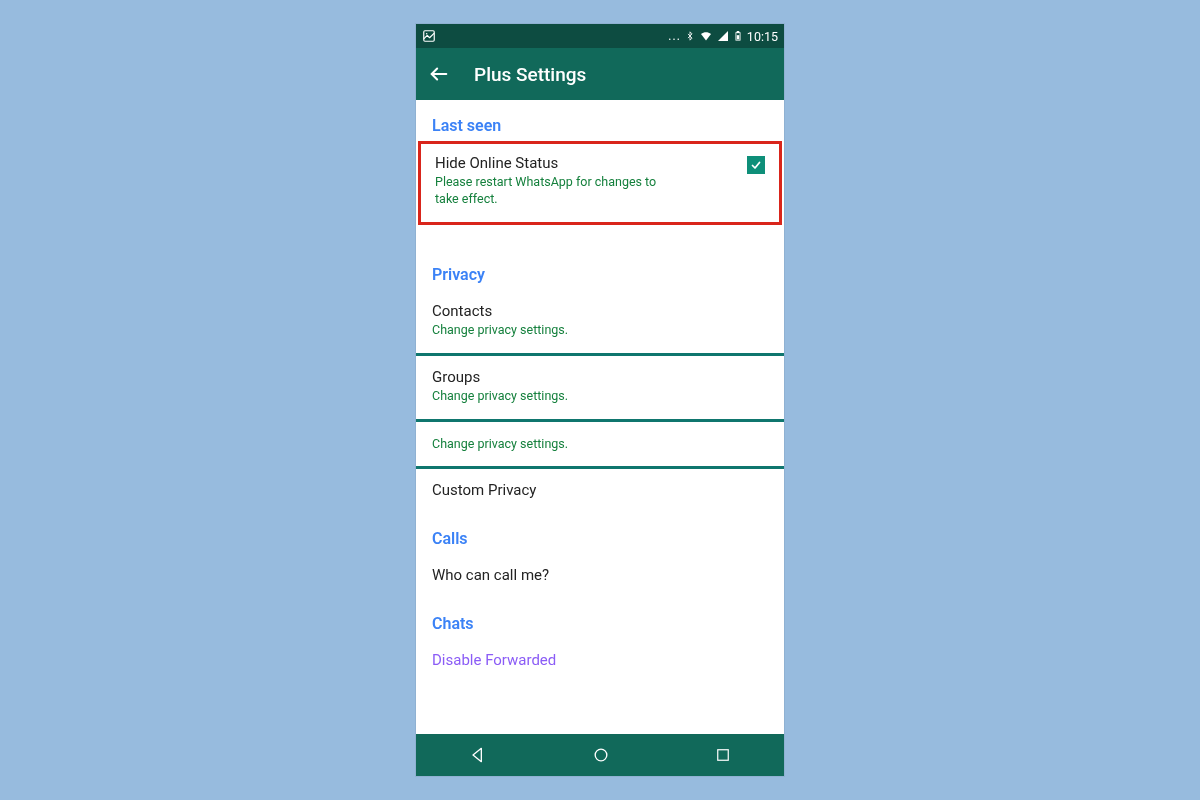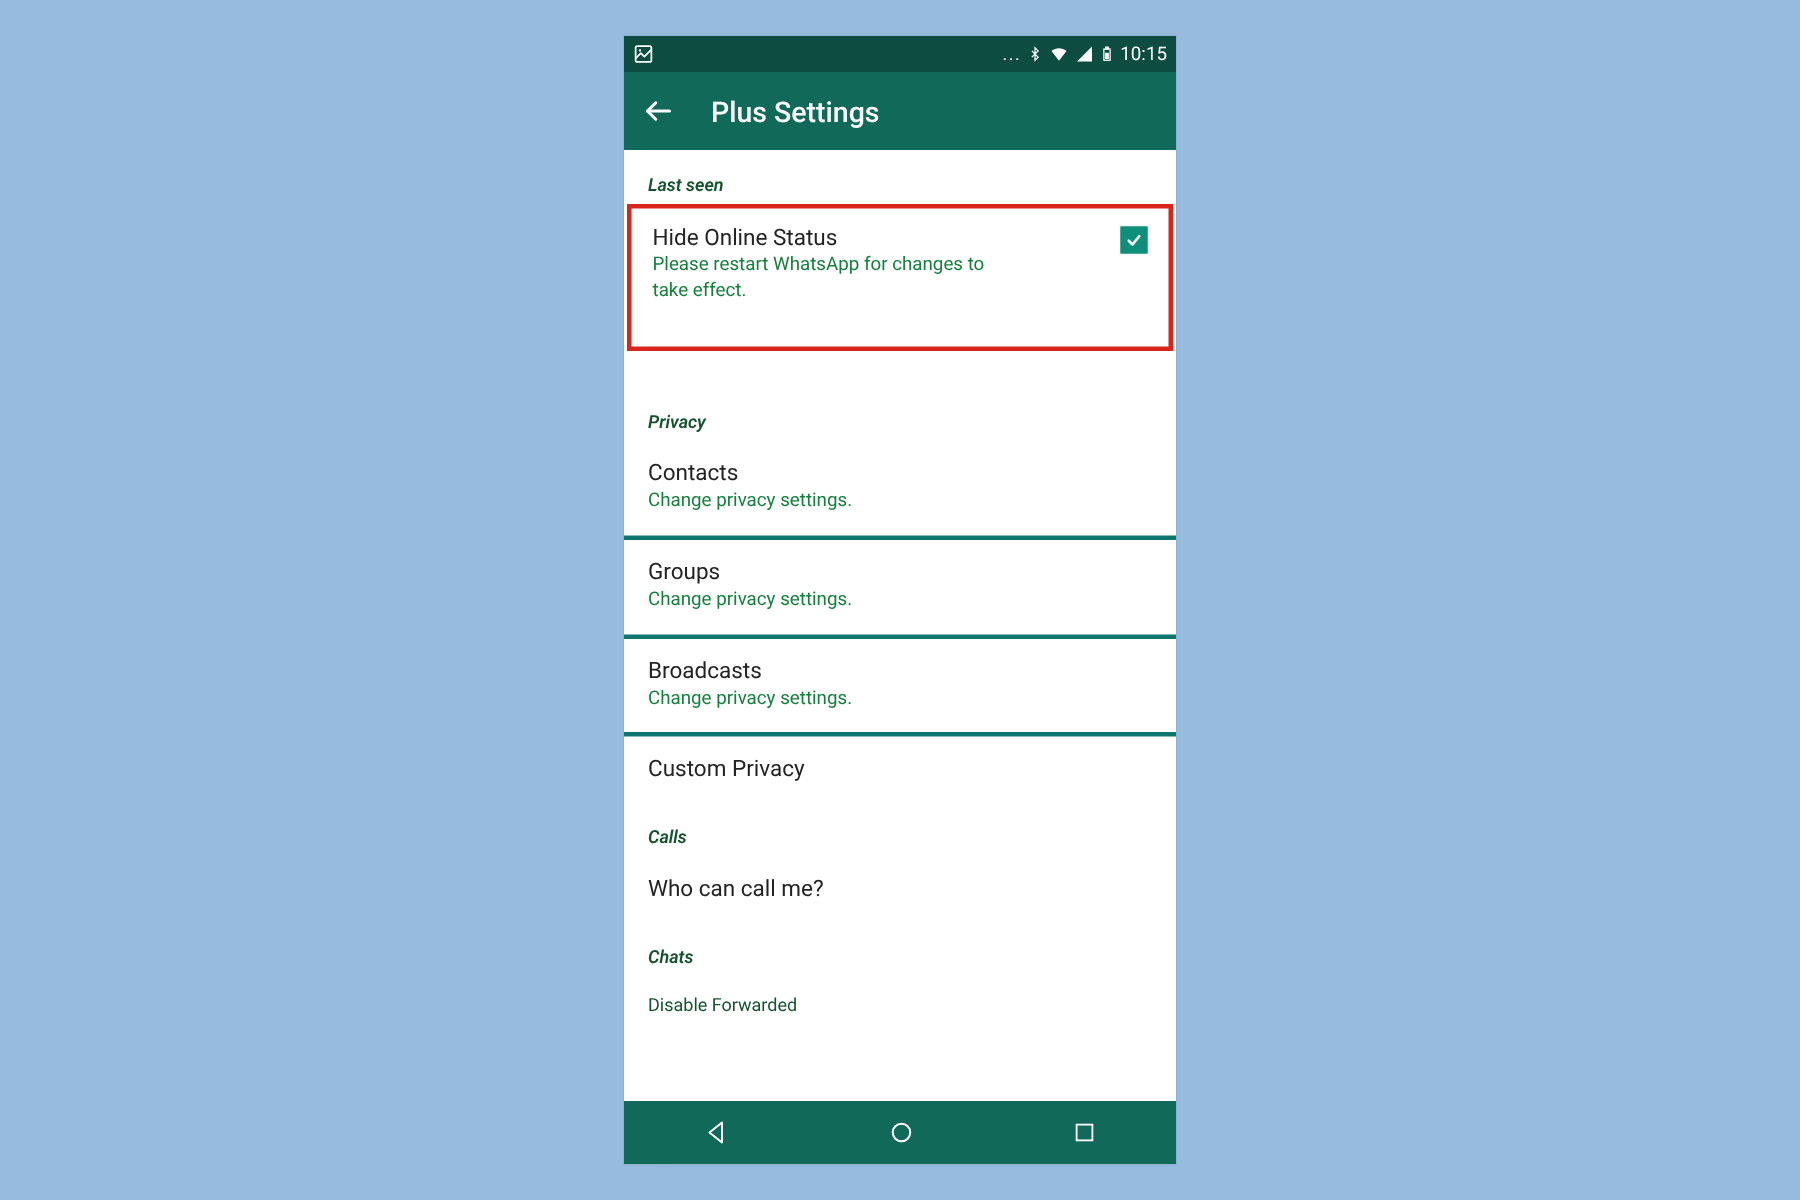--- a/index.html
+++ b/index.html
@@ -48,25 +48,24 @@
     }
     .appbar .title { font-size: 19px; font-weight: 500; }
     .appbar svg { display: block; }
     
     .content {
       flex: 1;
       overflow-y: hidden;
       position: relative;
     }
     .section-header {
-      color: #14532d;
+      color: #3b82f6;
       font-weight: 600;
-      font-size: 12px;
+      font-size: 16px;
       padding: 16px 16px 6px 16px;
-      font-style: italic;
     }
     .row {
       padding: 12px 16px 14px 16px;
       border-bottom: 3px solid #0f766e;
       display: flex;
       align-items: flex-start;
       gap: 10px;
     }
     .row.no-divider { border-bottom: none; }
     .row .text { flex: 1; }
@@ -88,22 +87,22 @@
     
     .navbar {
       height: 42px;
       background: #11695a;
       display: flex;
       align-items: center;
       justify-content: space-around;
     }
     .navbar svg { display: block; }
     .cut {
-      color: #14532d;
-      font-size: 12px;
+      color: #8b5cf6;
+      font-size: 15px;
       padding: 12px 16px 0 16px;
     }
   </style>
 </head>
 <body>
 
 <div class="phone">
 
   <div class="statusbar">
     <div class="left">
@@ -151,21 +150,21 @@
           <path d="M10 6 L4 12 L10 18"></path>
         </svg>
     </span>
     <span class="title">Plus Settings</span>
   </div>
 
   <div class="content">
     <div class="section-header">Last seen</div>
 
     <div class="highlight">
-      <div class="row no-divider" style="padding:10px 14px 28px 14px;">
+      <div class="row no-divider" style="padding:10px 14px 14px 14px;">
         <div class="text">
           <div class="primary">Hide Online Status</div>
           <div class="secondary" style="max-width:230px;">Please restart WhatsApp for changes to take effect.</div>
         </div>
         <div class="checkbox">
           <svg width="12" height="12" viewBox="0 0 24 24" fill="none" stroke="#fff" stroke-width="3.5" stroke-linecap="round" stroke-linejoin="round">
               <path d="M5 13 L10 18 L19 7"></path>
             </svg>
         </div>
       </div>
@@ -182,21 +181,20 @@
 
     <div class="row">
       <div class="text">
         <div class="primary">Groups</div>
         <div class="secondary">Change privacy settings.</div>
       </div>
     </div>
 
     <div class="row">
       <div class="text">
-        <div class="primary">Broadcasts</div>
         <div class="secondary">Change privacy settings.</div>
       </div>
     </div>
 
     <div class="row no-divider">
       <div class="text">
         <div class="primary">Custom Privacy</div>
       </div>
     </div>
 

